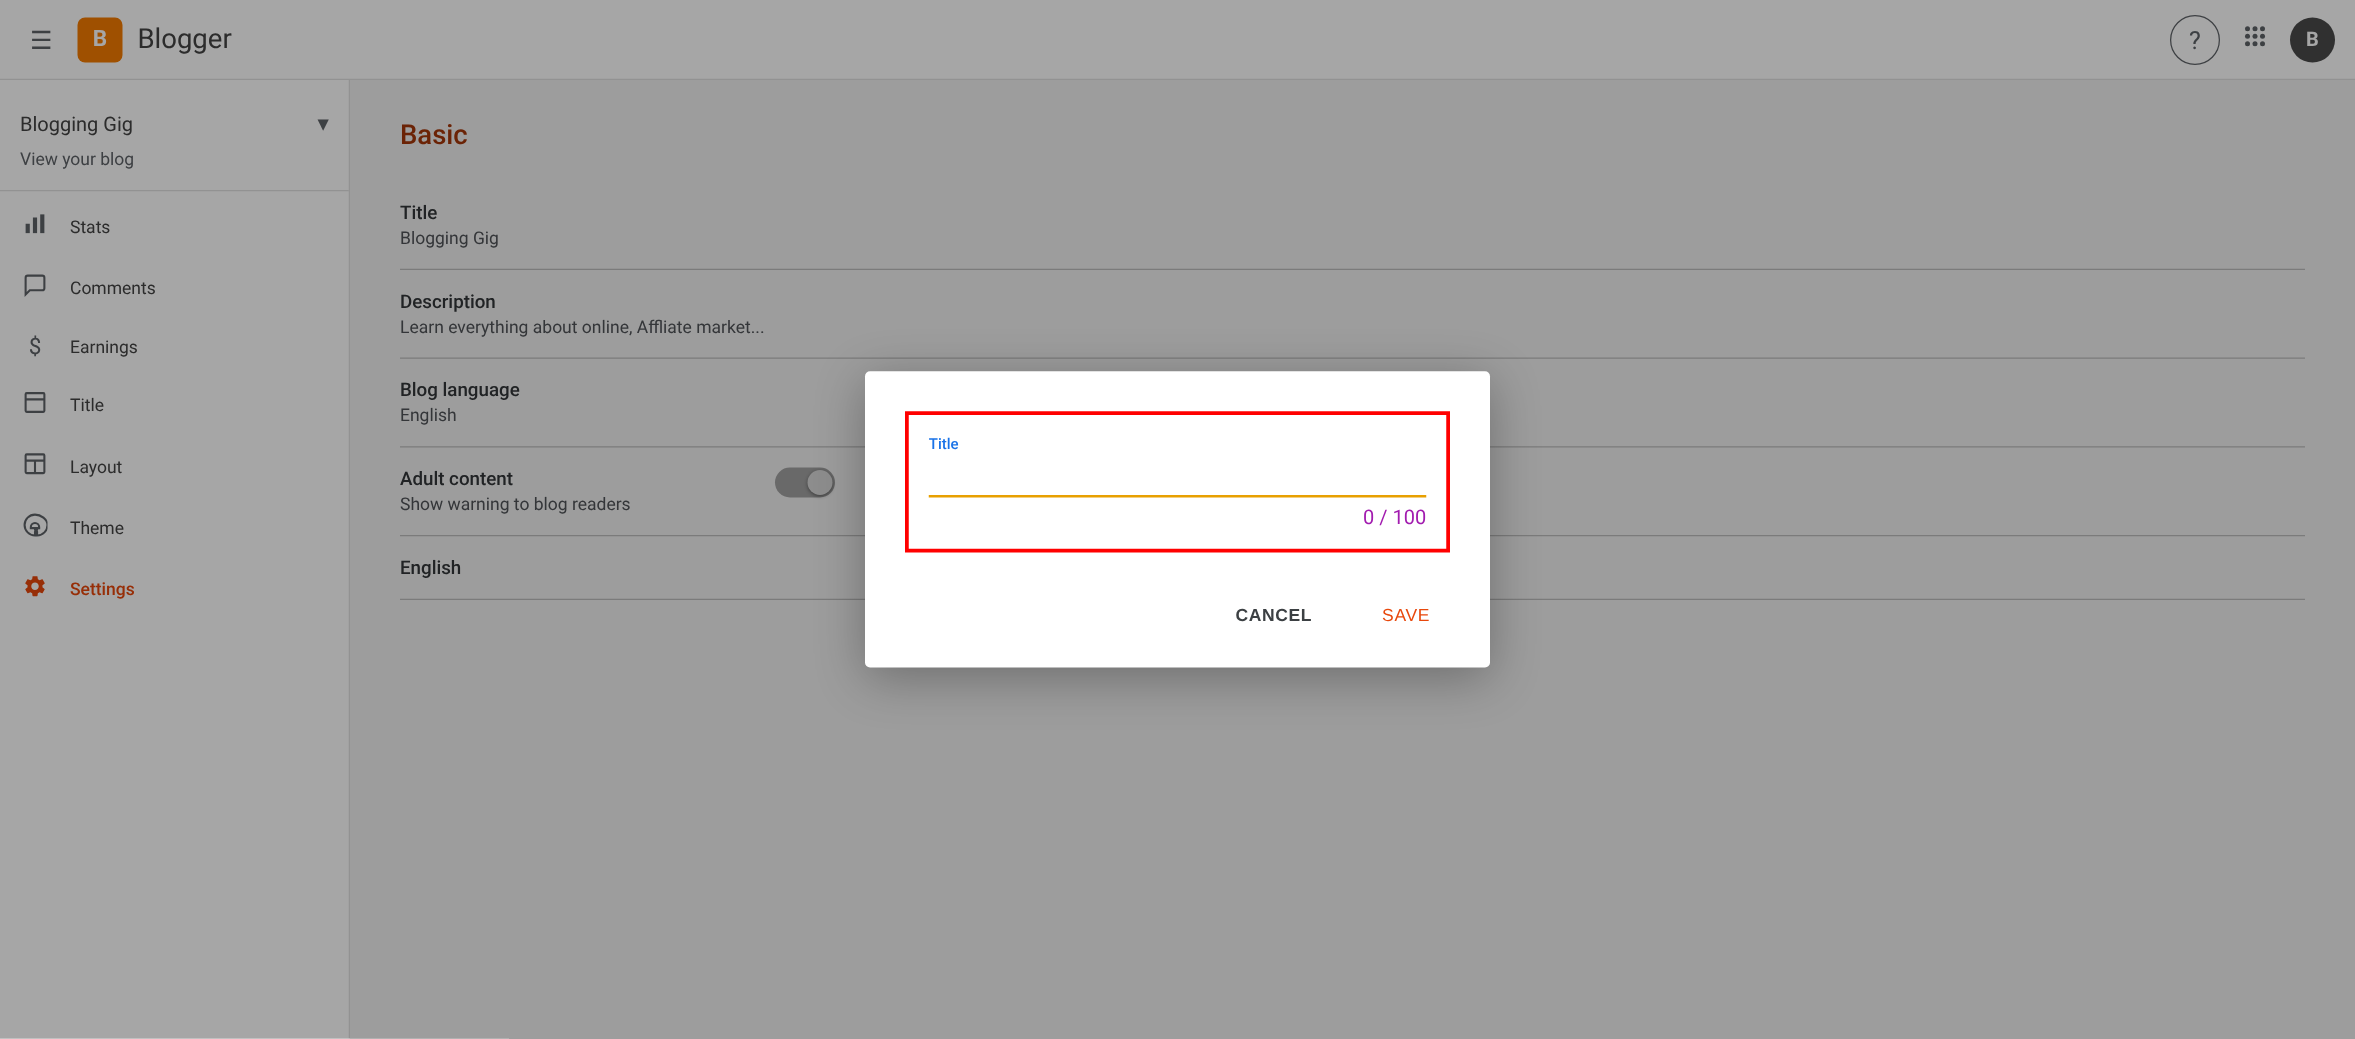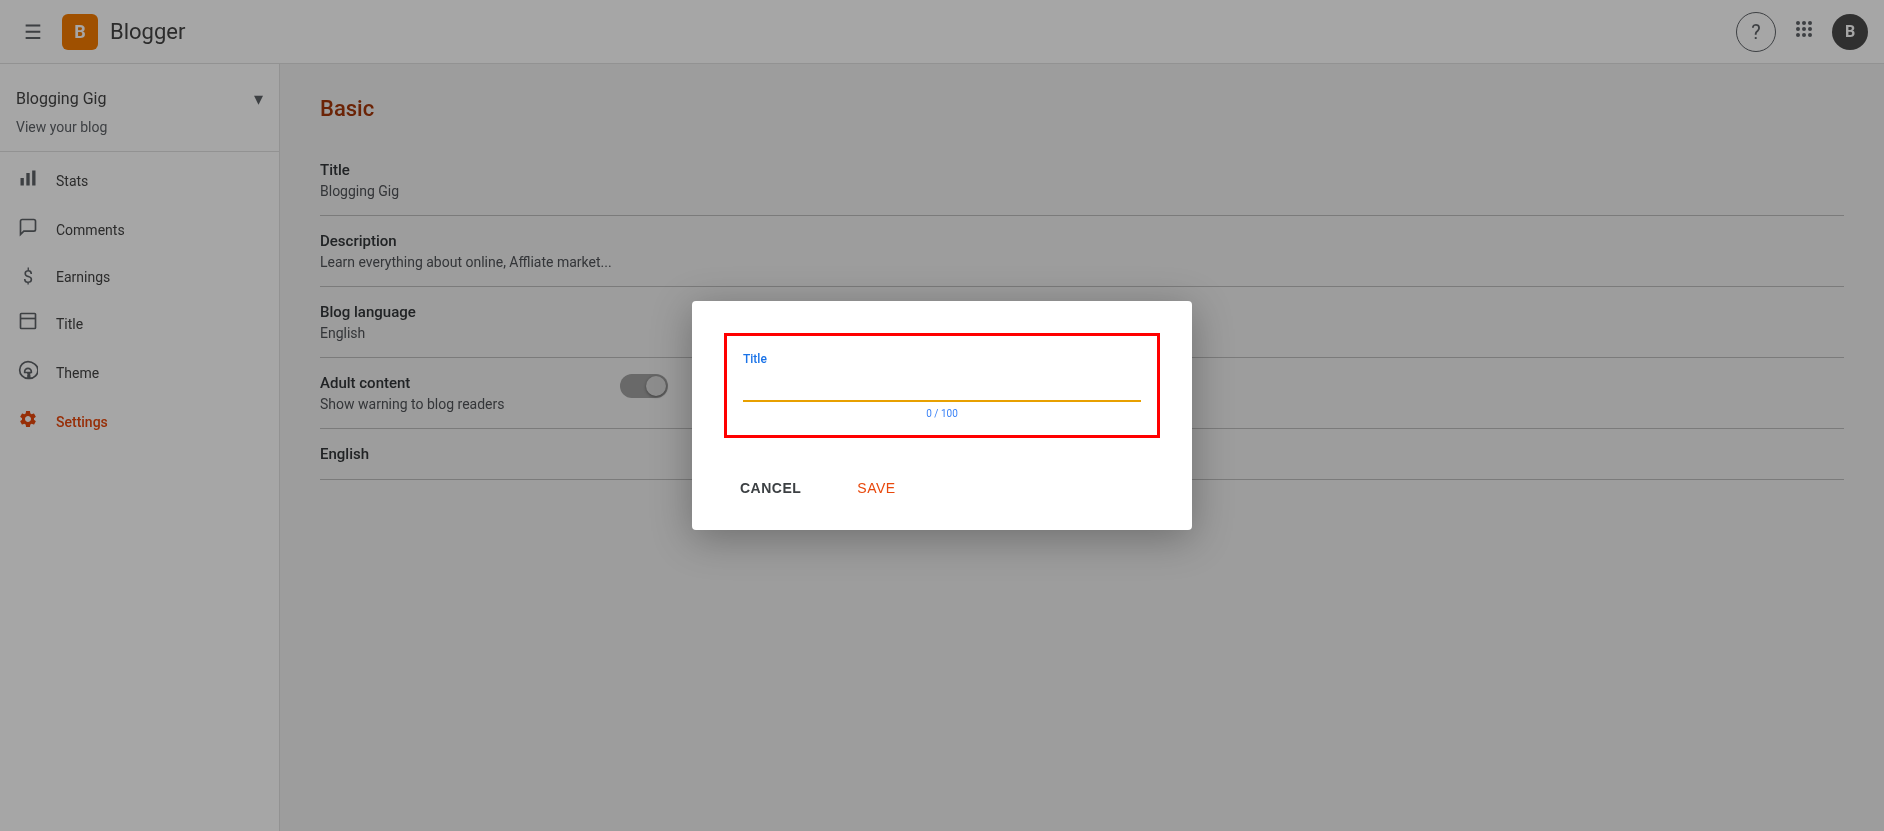--- a/index.html
+++ b/index.html
@@ -227,28 +227,28 @@
       width: 100%;
       border: none;
       border-bottom: 2px solid #e8a000;
       outline: none;
       font-size: 16px;
       padding: 4px 0;
       background: transparent;
       color: #3c4043;
     }
     .dialog-char-count {
-      text-align: center;
-      font-size: 10px;
-      color: #3b82f6;
+      text-align: right;
+      font-size: 16px;
+      color: #a21caf;
       margin-top: 6px;
     }
     .dialog-actions {
       display: flex;
-      justify-content: flex-start;
+      justify-content: flex-end;
       gap: 24px;
     }
     .btn-cancel {
       background: none;
       border: none;
       font-size: 14px;
       font-weight: 600;
       color: #3c4043;
       cursor: pointer;
       padding: 10px 16px;
@@ -361,20 +361,30 @@
     <div class="sidebar-item">
       <span class="item-icon">
         <svg width="20" height="20" viewBox="0 0 24 24" fill="none" stroke="#5f6368" stroke-width="2">
             <rect x="3" y="3" width="18" height="18" rx="1"></rect>
             <line x1="3" y1="9" x2="21" y2="9"></line>
           </svg>
       </span>
       <span class="item-label">Title</span>
     </div>
 
+    <div class="sidebar-item">
+      <span class="item-icon">
+        <svg width="20" height="20" viewBox="0 0 24 24" fill="none" stroke="#5f6368" stroke-width="2">
+            <rect x="3" y="3" width="18" height="18" rx="1"></rect>
+            <line x1="3" y1="9" x2="21" y2="9"></line>
+            <line x1="12" y1="9" x2="12" y2="21"></line>
+          </svg>
+      </span>
+      <span class="item-label">Layout</span>
+    </div>
 
     <div class="sidebar-item">
       <span class="item-icon">
         <svg width="20" height="20" viewBox="0 0 24 24" fill="none" stroke="#5f6368" stroke-width="2">
             <path d="M12 2C6.48 2 2 6.48 2 12s4.48 10 10 10c1.1 0 2-.9 2-2v-1.5c0-.55-.45-1-1-1-.55 0-1-.45-1-1V15h-4v-1c0-2.21 1.79-4 4-4s4 1.79 4 4v1h-2v1.5c0 .55-.45 1-1 1s-1 .45-1 1V20c0 1.1.9 2 2 2 5.52 0 10-4.48 10-10S17.52 2 12 2z"></path>
           </svg>
       </span>
       <span class="item-label">Theme</span>
     </div>
 

